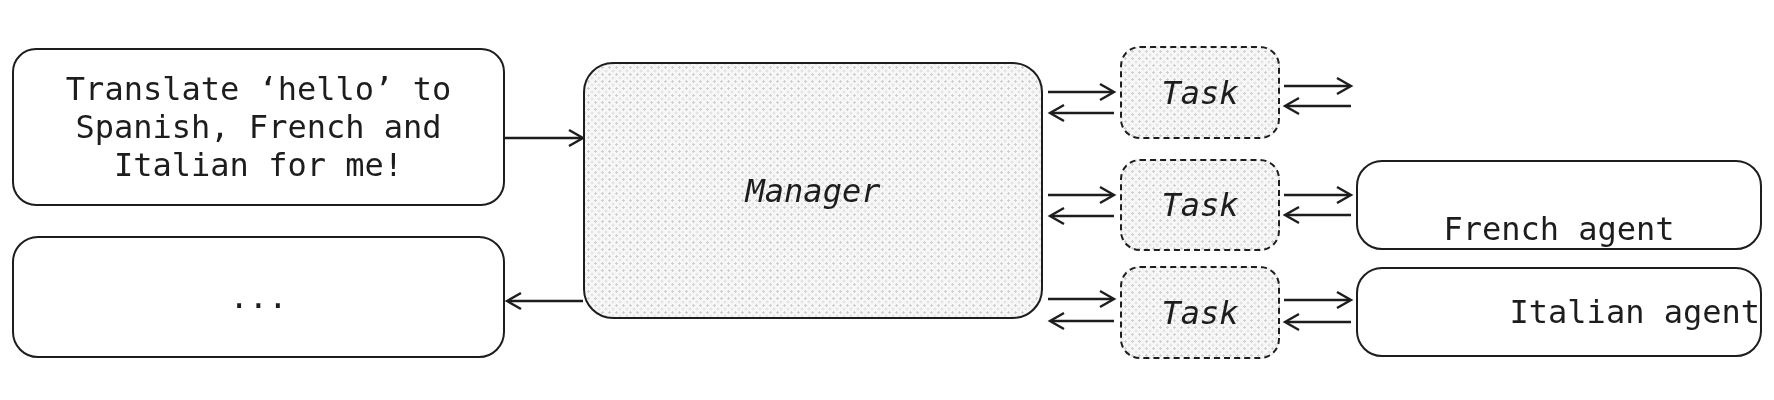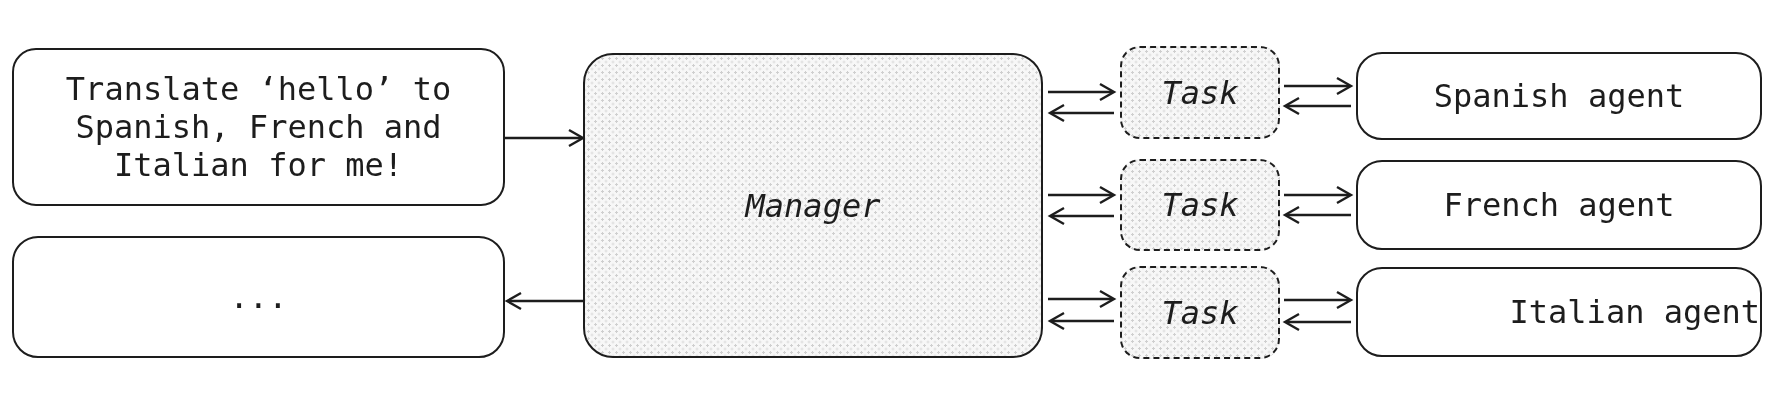--- a/index.html
+++ b/index.html
@@ -34,29 +34,29 @@
     background-image:
       radial-gradient(#cfcfcf 1.1px, transparent 1.3px),
       radial-gradient(#dedede 1.1px, transparent 1.3px);
     background-size: 7px 7px;
     background-position: 0 0, 3.5px 3.5px;
     font-style: italic;
   }
   .prompt-box   { left: 12px;  top: 48px;  width: 493px; height: 158px; border-radius: 24px; }
   .prompt-box span { white-space: pre-line; }
   .ellipsis-box { left: 12px;  top: 236px; width: 493px; height: 122px; border-radius: 26px; }
-  .manager-box  { left: 583px; top: 53px;  width: 460px; height: 305px; border-radius: 30px; }
+  .manager-box  { left: 583px; top: 62px;  width: 460px; height: 257px; border-radius: 30px; }
   .task-box     { left: 1120px; width: 160px; border-radius: 20px;
                   border-style: dashed; border-width: 2.8px; }
   .task-1 { top: 46px;  height: 93px; }
   .task-2 { top: 159px; height: 92px; }
   .task-3 { top: 266px; height: 93px; }
   .agent-box    { left: 1356px; width: 406px; border-radius: 26px; }
   .agent-1 { top: 52px;  height: 88px; }
-  .agent-2 { top: 160px; height: 90px; }
+  .agent-2 { top: 160px; height: 90px; align-items: flex-end; }
   .agent-3 { top: 267px; height: 90px; justify-content: flex-end; }
   .arrows {
     position: absolute;
     left: 0; top: 0;
     width: 1774px; height: 400px;
     pointer-events: none;
   }
   .arrows path, .arrows line {
     stroke: #1d1d1d;
     stroke-width: 2.4;
@@ -152,23 +152,20 @@
   <div class="box textured task-box task-1">
     <span>Task</span>
   </div>
   <div class="box textured task-box task-2">
     <span>Task</span>
   </div>
   <div class="box textured task-box task-3">
     <span>Task</span>
   </div>
 
-  <div class="box agent-box agent-1">
-    <span>Spanish agent</span>
-  </div>
   <div class="box agent-box agent-2">
     <span>French agent</span>
   </div>
   <div class="box agent-box agent-3">
     <span>Italian agent</span>
   </div>
 
 </div>
 
 </body></html>

